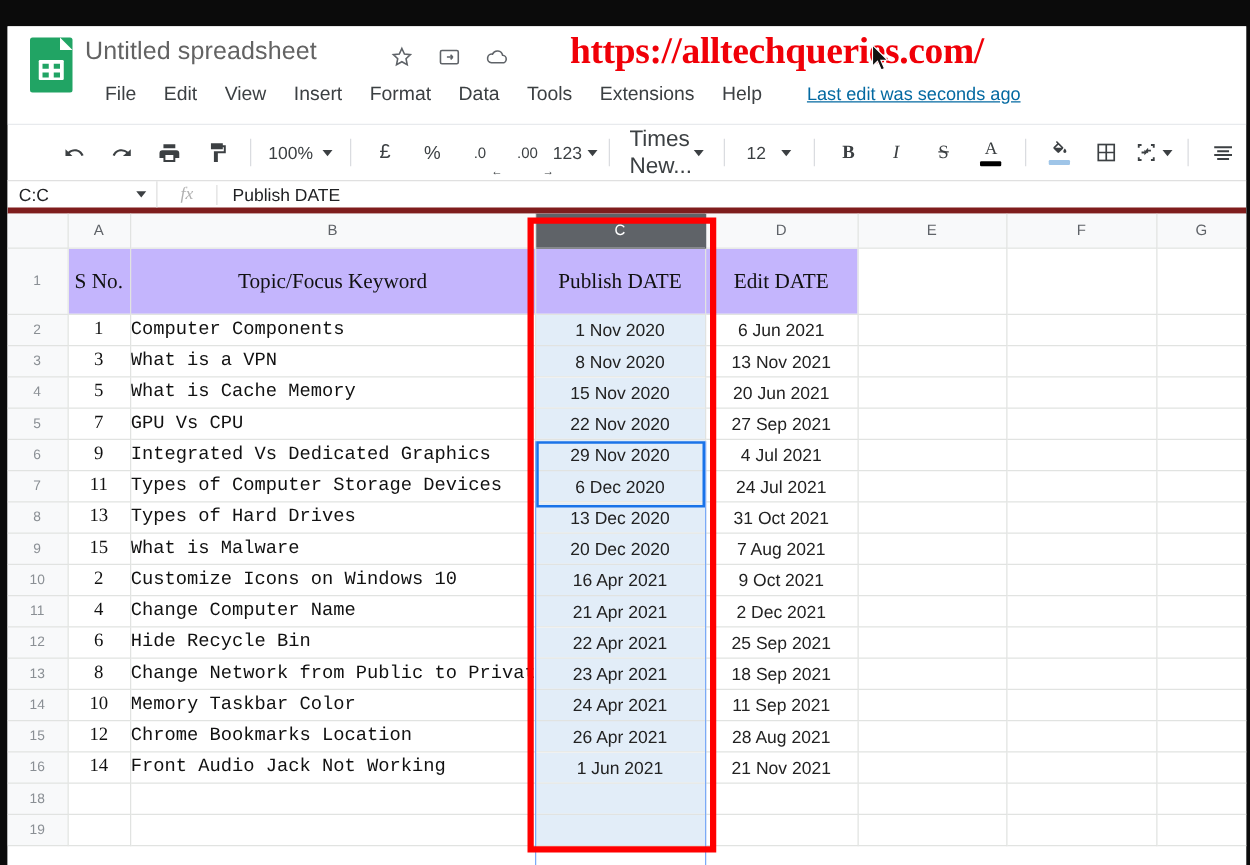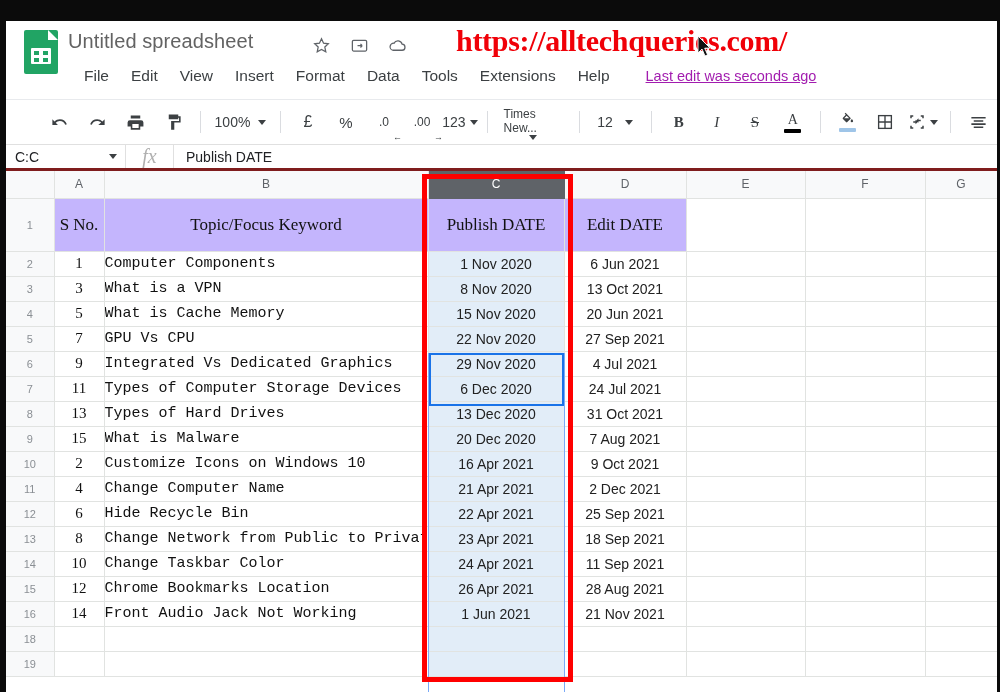--- a/index.html
+++ b/index.html
@@ -54,21 +54,21 @@
   }
   .title-icons { position: absolute; left: 306px; top: 15px; display: flex; gap: 19px; }
   .ticon { width: 19px; height: 19px; color: #5f6368; display: block; }
 
   .menubar {
     position: absolute; left: 78px; top: 46px;
     display: flex; align-items: center; gap: 22px;
   }
   .menu-item { font-size: 15.5px; color: #3c4043; white-space: nowrap; cursor: default; }
   .lastedit {
-    margin-left: 14px; font-size: 14.5px; color: #a21caf;
+    margin-left: 14px; font-size: 14.5px; color: #0369a1;
     text-decoration: underline; white-space: nowrap;
   }
 
   .watermark {
     position: absolute; left: 450px; top: 3px;
     font-family: "Liberation Serif", serif;
     font-weight: bold; font-size: 30px; color: #f00008;
     letter-spacing: -0.3px; white-space: nowrap;
   }
 
@@ -81,44 +81,44 @@
   }
   .tbtn {
     height: 30px; min-width: 30px;
     display: flex; align-items: center; justify-content: center;
     color: #3c4043; font-size: 14px; border-radius: 3px;
     margin: 0 4px; position: relative; cursor: default;
   }
   .tsep { width: 1px; height: 22px; background: #dadce0; margin: 0 8px; }
   .zoomsel { display: flex; align-items: center; gap: 8px; padding: 0 6px; font-size: 14px; color: #3c4043; }
   .caret { width: 0; height: 0; border-left: 4.5px solid transparent; border-right: 4.5px solid transparent; border-top: 5px solid #3c4043; }
-  .fontsel { width: 110px; display: flex; align-items: center; justify-content: flex-start; font-size: 12px; color: #3c4043; padding: 0 4px; flex-direction: column; }
+  .fontsel { width: 110px; display: flex; align-items: center; justify-content: flex-end; font-size: 18px; color: #3c4043; padding: 0 4px; }
   .sizesel { width: 74px; display: flex; align-items: center; justify-content: space-between; font-size: 14px; color: #3c4043; padding: 0 6px; }
   .b-bold { font-weight: bold; font-size: 15px; font-family: "Liberation Serif", serif; }
   .b-ital { font-style: italic; font-size: 15px; font-family: "Liberation Serif", serif; }
   .b-strk { font-size: 15px; font-family: "Liberation Serif", serif; text-decoration: line-through; }
   .colorbtn { flex-direction: column; gap: 1px; }
   .colorbtn .swatch { width: 17px; height: 4px; border-radius: 1px; }
   .dec0, .dec00 { font-size: 12px; position: relative; }
   .dec0::after { content: "←"; position: absolute; right: -3px; bottom: -5px; font-size: 9px; }
   .dec00::after { content: "→"; position: absolute; right: -6px; bottom: -5px; font-size: 9px; }
 
   
   .formulabar {
     position: relative; height: 27px;
-    border-top: 1px solid #e0e0e0; border-bottom: 3px solid #7f1d1d;
+    border-top: 1px solid #e0e0e0; border-bottom: 5px solid #7f1d1d;
     display: flex; align-items: center; background: #fff;
   }
   .namebox {
     width: 120px; height: 100%; display: flex; align-items: center;
     justify-content: space-between; padding: 0 8px 0 9px;
     font-size: 14px; color: #202124; border-right: 1px solid #e0e0e0;
   }
   .fx { width: 48px; text-align: center; font-family: "Liberation Serif", serif;
-        font-style: italic; font-size: 20px; color: #b0b0b0; border-right: 1px solid #e0e0e0; }
+        font-style: italic; font-size: 14px; color: #b0b0b0; border-right: 1px solid #e0e0e0; }
   .fcontent { padding-left: 12px; font-size: 14px; color: #202124; }
 
   
   .gridwrap { position: relative; background: #fff; height: 525px; }
   table.sheet { border-collapse: collapse; table-layout: fixed; width: 991px; }
   table.sheet td, table.sheet th { padding: 0; margin: 0; }
 
   .colhead {
     height: 27px; background: #f8f9fa;
     border: 1px solid #e1e3e1; border-top: none;
@@ -370,21 +370,21 @@
               <td class="cell c-date">6 Jun 2021</td>
               <td class="cell"></td>
               <td class="cell"></td>
               <td class="cell"></td>
             </tr>
             <tr class="rN">
               <td class="rowhead">3</td>
               <td class="cell c-num">3</td>
               <td class="cell c-text">What is a VPN</td>
               <td class="cell c-date colC-sel">8 Nov 2020</td>
-              <td class="cell c-date">13 Oct 2021</td>
+              <td class="cell c-date">13 Nov 2021</td>
               <td class="cell"></td>
               <td class="cell"></td>
               <td class="cell"></td>
             </tr>
             <tr class="rN">
               <td class="rowhead">4</td>
               <td class="cell c-num">5</td>
               <td class="cell c-text">What is Cache Memory</td>
               <td class="cell c-date colC-sel">15 Nov 2020</td>
               <td class="cell c-date">20 Jun 2021</td>
@@ -478,21 +478,21 @@
               <td class="cell c-text">Change Network from Public to Private</td>
               <td class="cell c-date colC-sel">23 Apr 2021</td>
               <td class="cell c-date">18 Sep 2021</td>
               <td class="cell"></td>
               <td class="cell"></td>
               <td class="cell"></td>
             </tr>
             <tr class="rN">
               <td class="rowhead">14</td>
               <td class="cell c-num">10</td>
-              <td class="cell c-text">Change Taskbar Color</td>
+              <td class="cell c-text">Memory Taskbar Color</td>
               <td class="cell c-date colC-sel">24 Apr 2021</td>
               <td class="cell c-date">11 Sep 2021</td>
               <td class="cell"></td>
               <td class="cell"></td>
               <td class="cell"></td>
             </tr>
             <tr class="rN">
               <td class="rowhead">15</td>
               <td class="cell c-num">12</td>
               <td class="cell c-text">Chrome Bookmarks Location</td>

